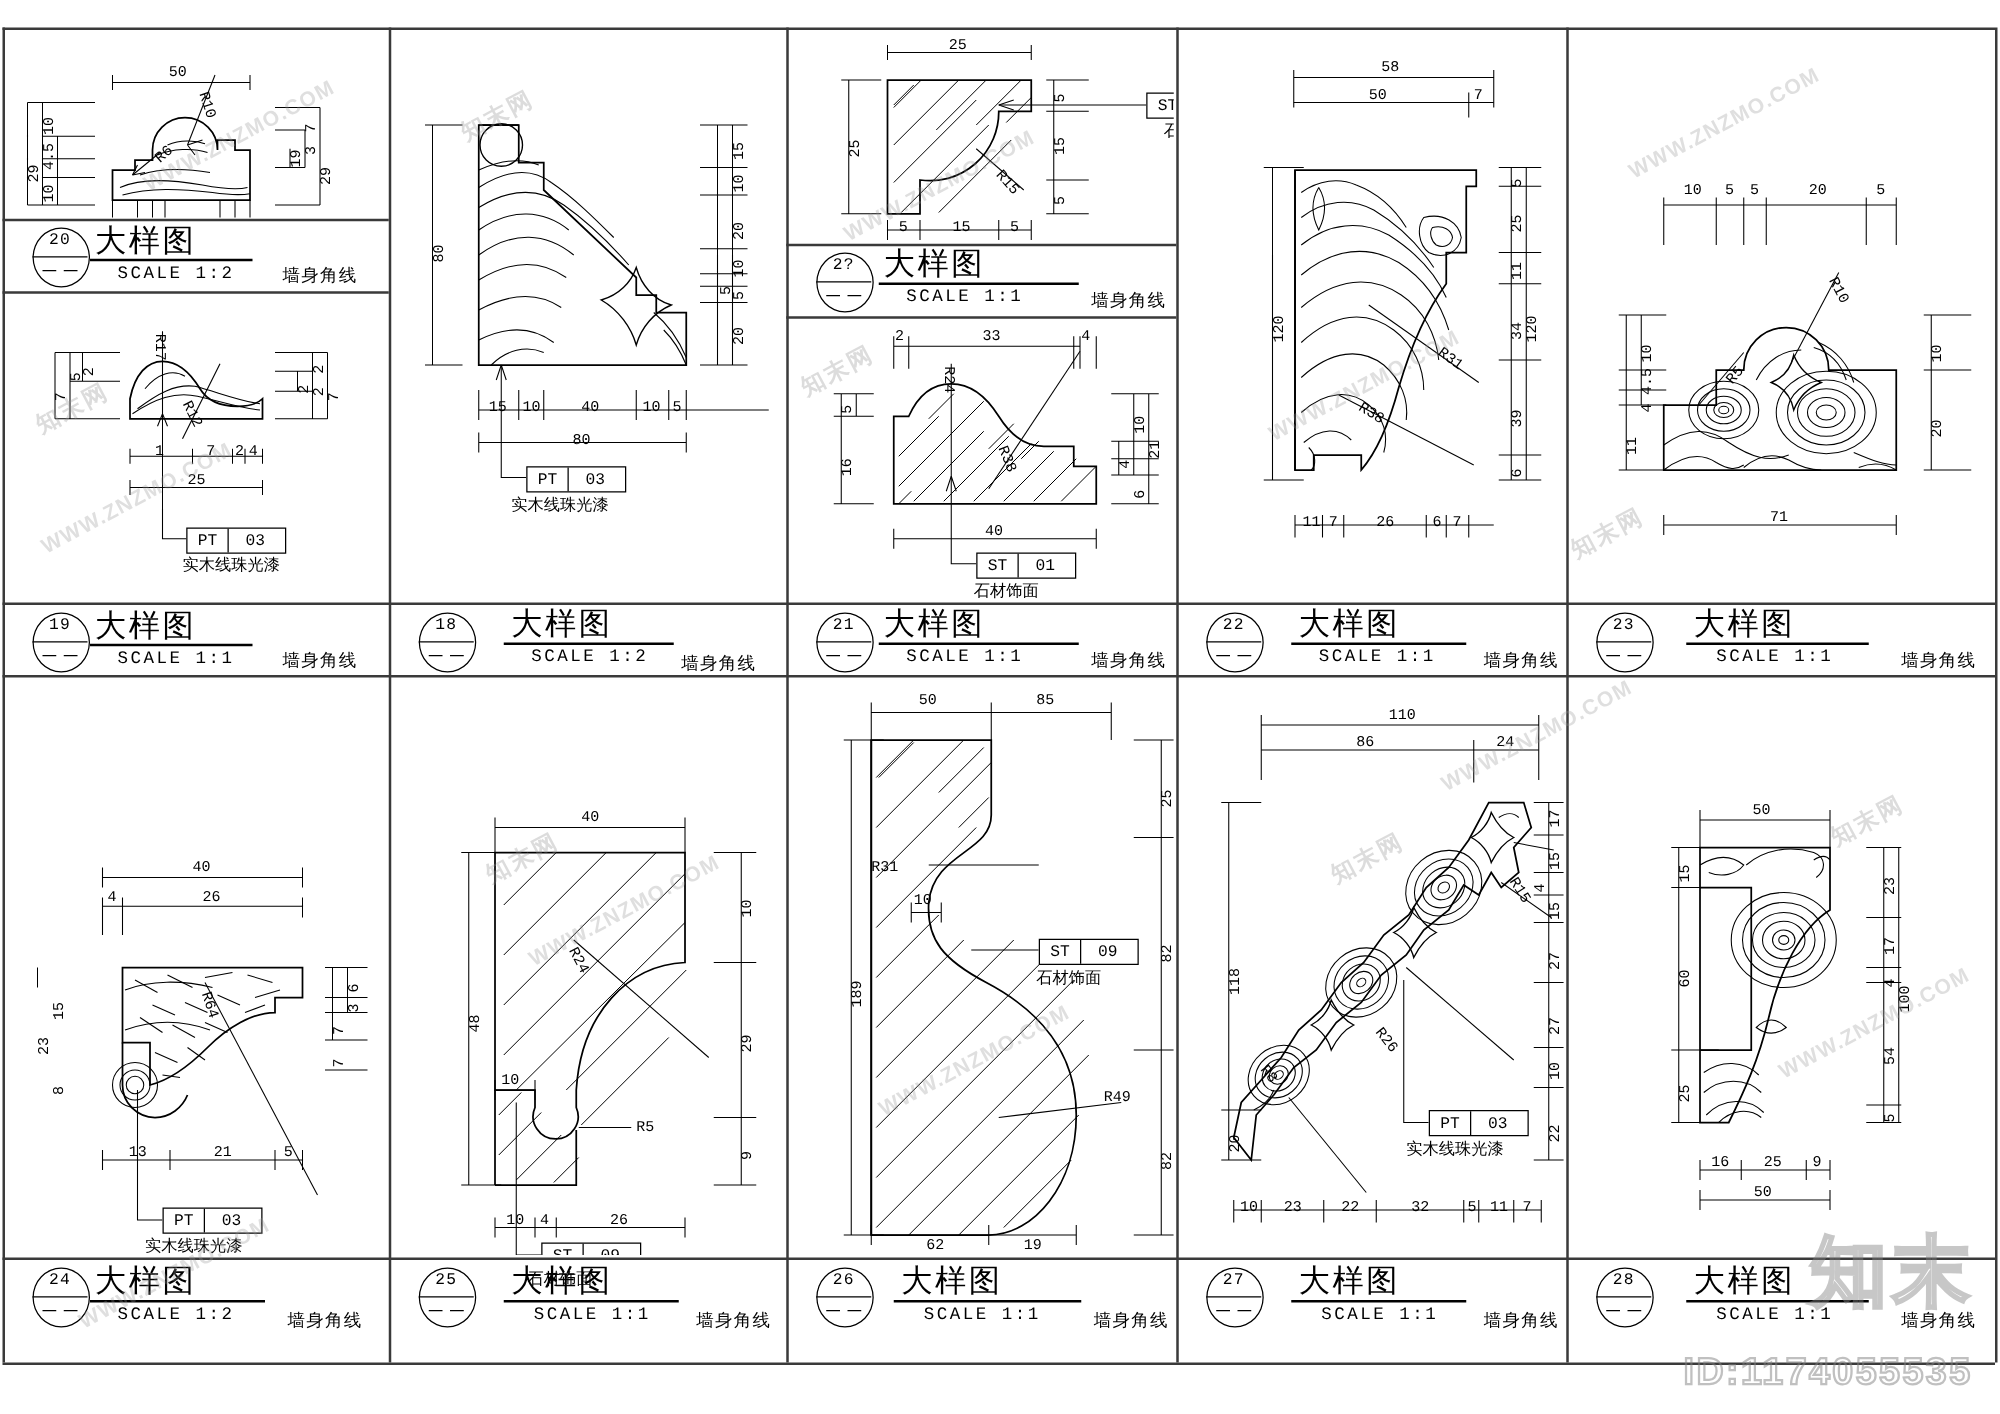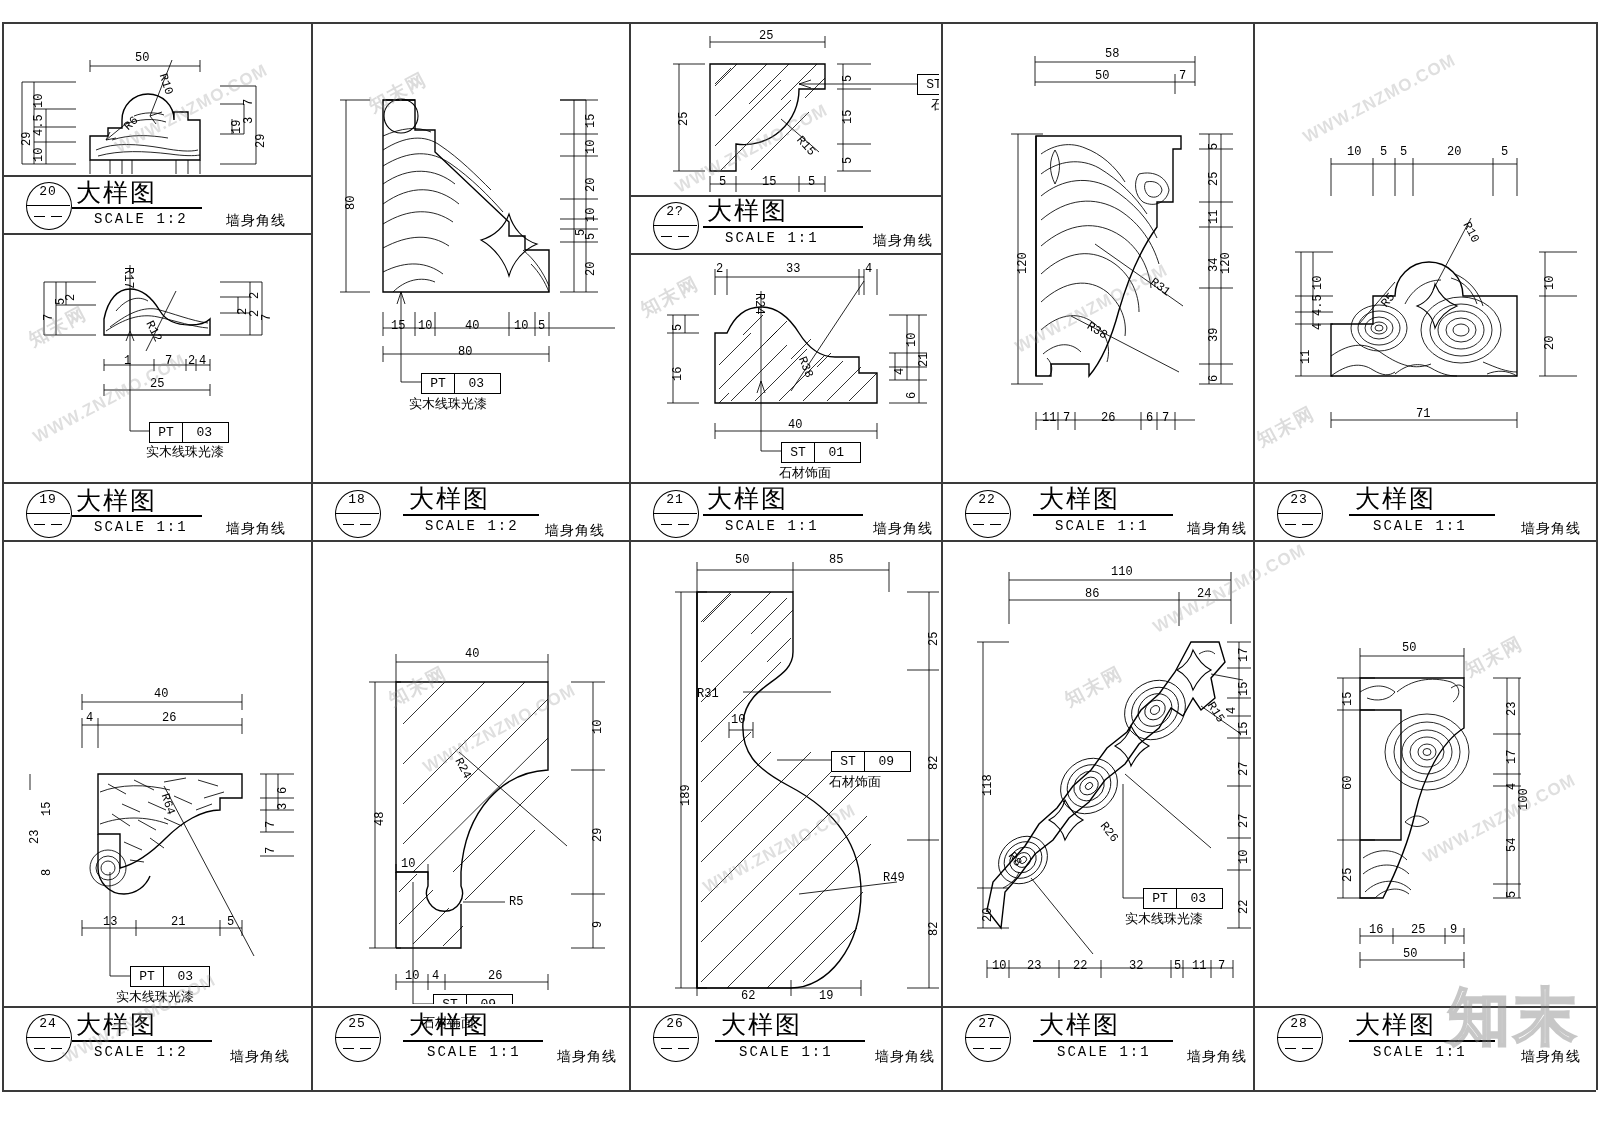--- a/index.html
+++ b/index.html
@@ -1040,14 +1040,15 @@
   <div class="wm" style="left:1012px;top:340px;">WWW.ZNZMO.COM</div>
   <div class="wm-cn" style="left:1060px;top:690px;">知末网</div>
   <div class="wm" style="left:1150px;top:620px;">WWW.ZNZMO.COM</div>
   <div class="wm" style="left:1300px;top:130px;">WWW.ZNZMO.COM</div>
   <div class="wm-cn" style="left:1460px;top:660px;">知末网</div>
   <div class="wm" style="left:1420px;top:850px;">WWW.ZNZMO.COM</div>
   <div class="wm" style="left:60px;top:1050px;">WWW.ZNZMO.COM</div>
   <div class="wm-cn" style="left:1252px;top:430px;">知末网</div>
 
   <div class="wm-big">知末</div>
+  <div class="wm-id">ID:1174055535</div>
 
 </div>
 
 </body></html>

